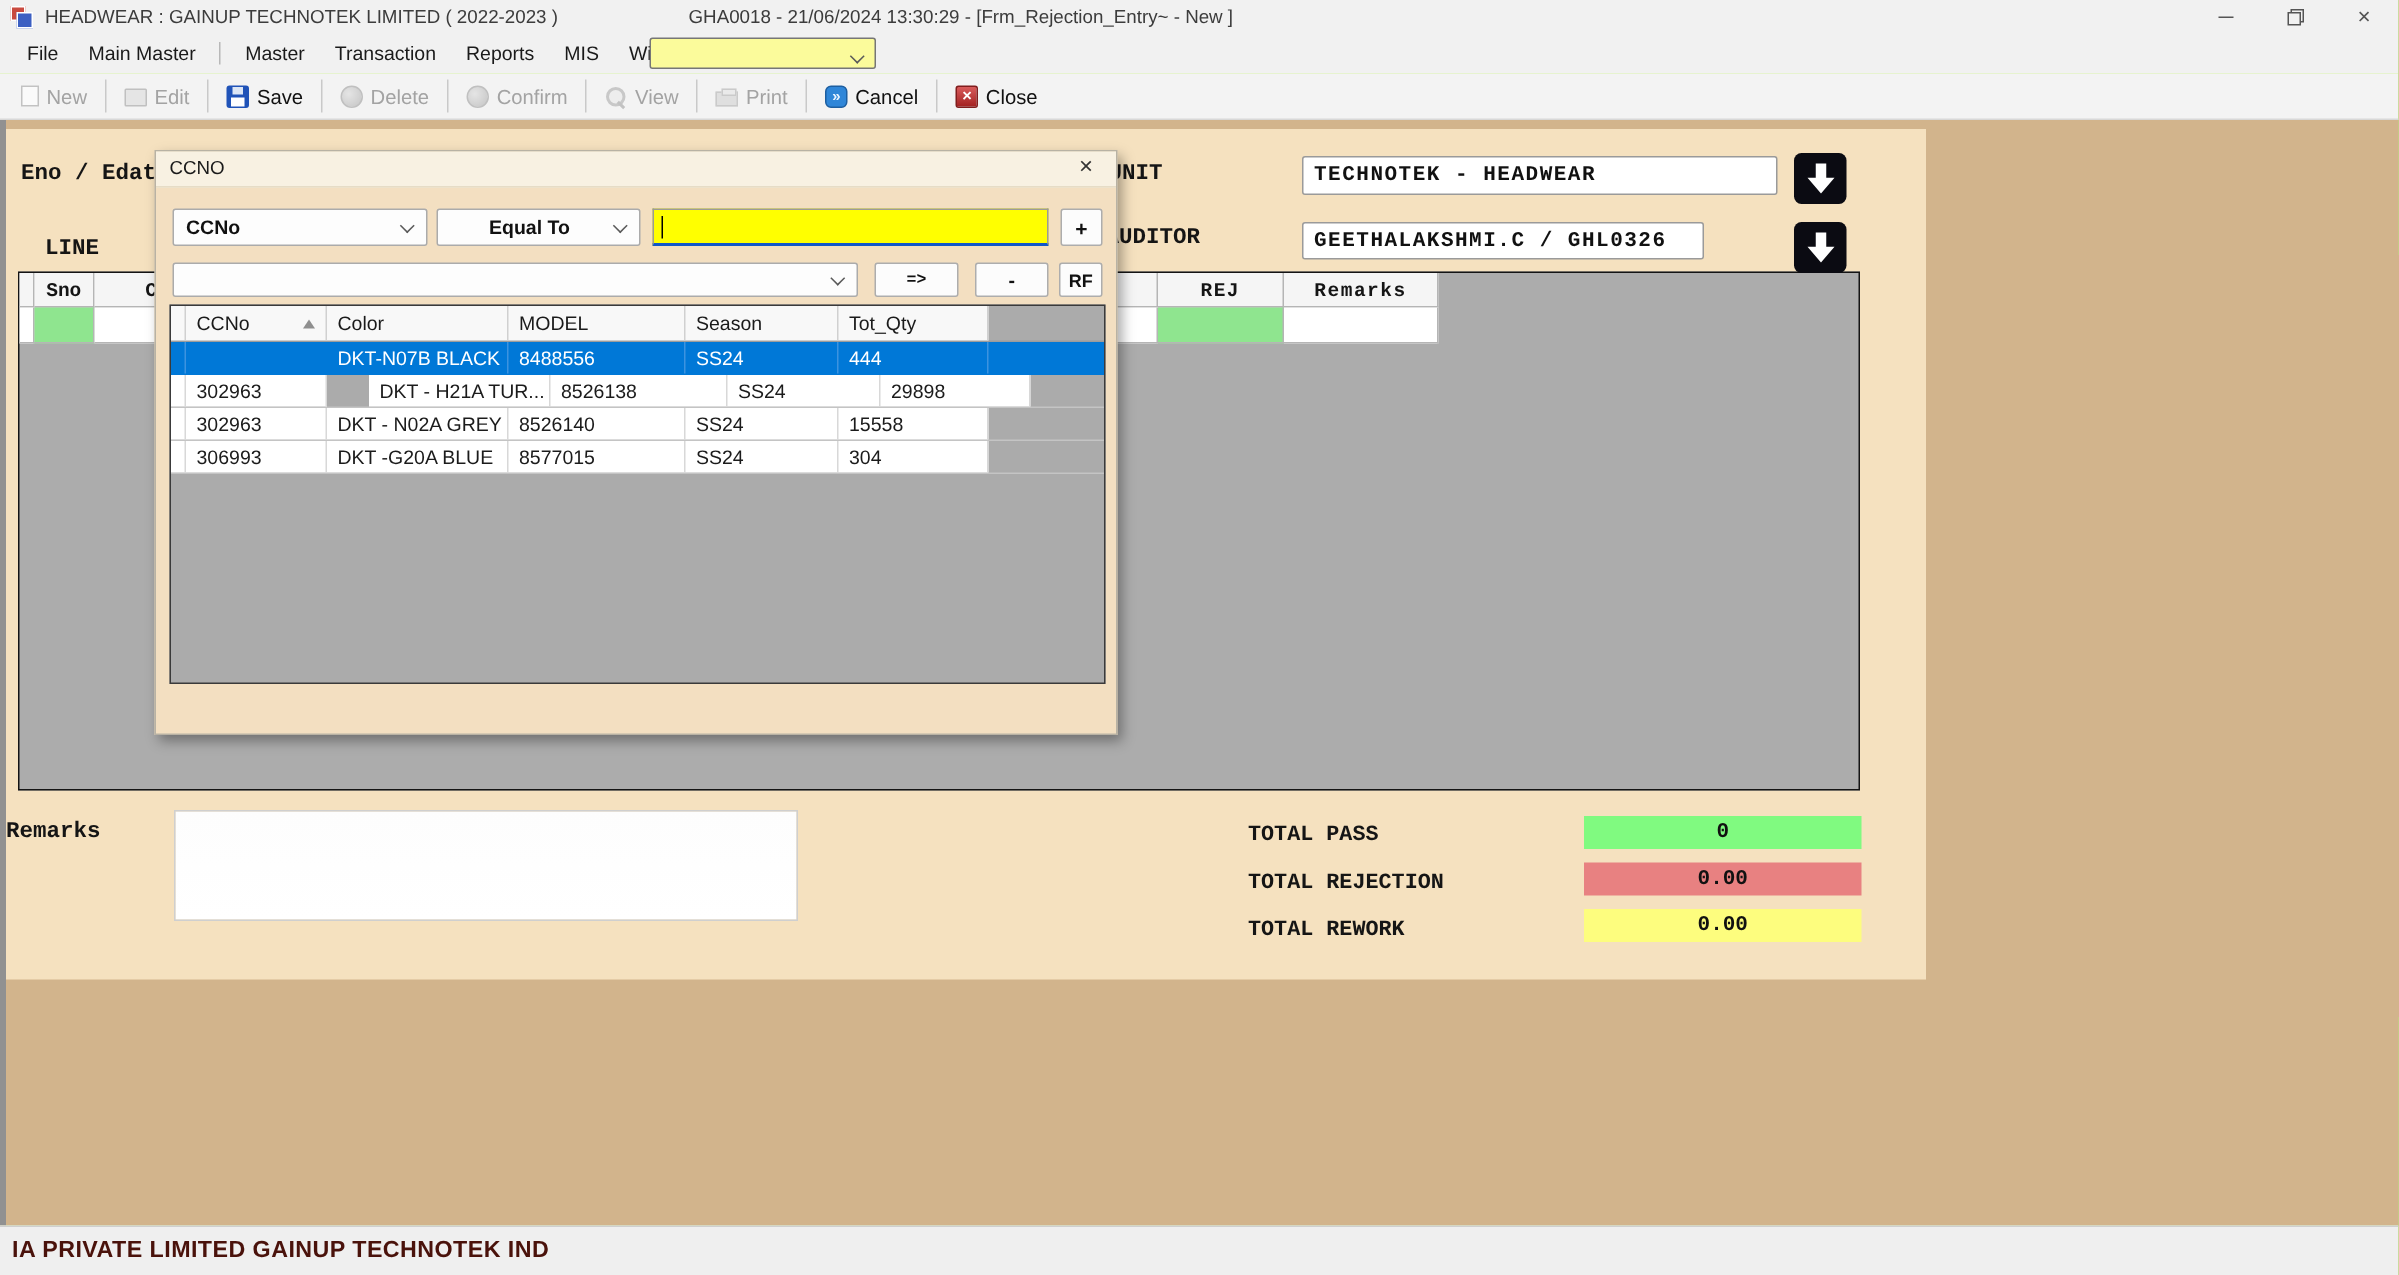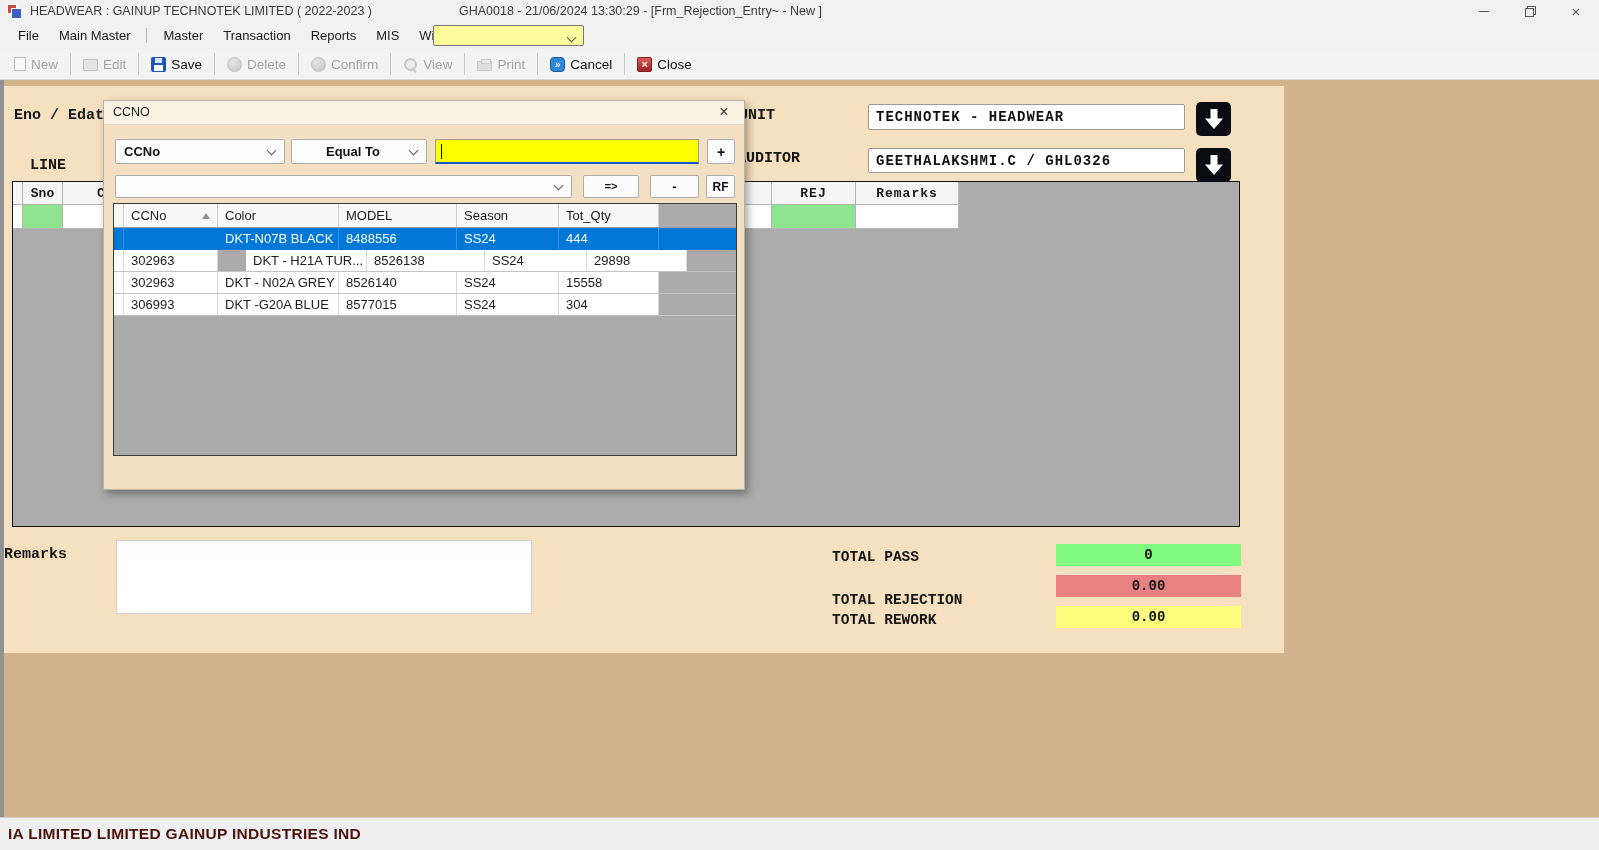--- a/index.html
+++ b/index.html
@@ -231,33 +231,33 @@
       </div>
 
       <div class="mono-label" style="left:735px;top:21px;">UNIT</div>
       <div class="field-box" style="left:864px;top:18px;width:317px;height:26px;">TECHNOTEK - HEADWEAR</div>
       <div class="arrow-btn" style="left:1192px;top:16px;">
         <svg width="24" height="22" viewBox="0 0 24 22">
             <path d="M8.5 1h7v9.5H21L12 21 3 10.5h5.5z" fill="#ffffff"></path>
           </svg>
       </div>
       <div class="mono-label" style="left:733px;top:64px;">AUDITOR</div>
-      <div class="field-box" style="left:864px;top:62px;width:317px;height:25px;">GEETHALAKSHMI.C / GHL0326</div>
+      <div class="field-box" style="left:864px;top:62px;width:268px;height:25px;">GEETHALAKSHMI.C / GHL0326</div>
       <div class="arrow-btn" style="left:1192px;top:62px;">
         <svg width="24" height="22" viewBox="0 0 24 22">
             <path d="M8.5 1h7v9.5H21L12 21 3 10.5h5.5z" fill="#ffffff"></path>
           </svg>
       </div>
 
       <div class="mono-label" style="left:0;top:460px;">Remarks</div>
       <div id="remarks-box"></div>
 
       <div class="total-row-label" style="top:463px;">TOTAL PASS</div>
       <div class="total-box total-pass" style="top:458px;">0</div>
-      <div class="total-row-label" style="top:506px;">TOTAL REJECTION</div>
+      <div class="total-row-label" style="top:495px;">TOTAL REJECTION</div>
       <div class="total-box total-rej" style="top:489px;">0.00</div>
       <div class="total-row-label" style="top:526px;">TOTAL REWORK</div>
       <div class="total-box total-rework" style="top:520px;">0.00</div>
     </div>
 
     <div id="lov-dialog">
       <div class="lov-titlebar">
         <span class="lov-title">CCNO</span>
         <span class="lov-close">×</span>
       </div>
@@ -326,16 +326,16 @@
               <div class="lov-cell" style="width: 102px;">SS24</div>
               <div class="lov-cell" style="width: 100px;">304</div>
             </div>
           </div>
       </div>
 
     </div>
   </div>
 
   <div id="statusbar">
-    <span>IA LIMITED LIMITED GAINUP INDUSTRIES IND</span>
+    <span>IA PRIVATE LIMITED GAINUP TECHNOTEK IND</span>
   </div>
 
 </div>
 
 </body></html>

